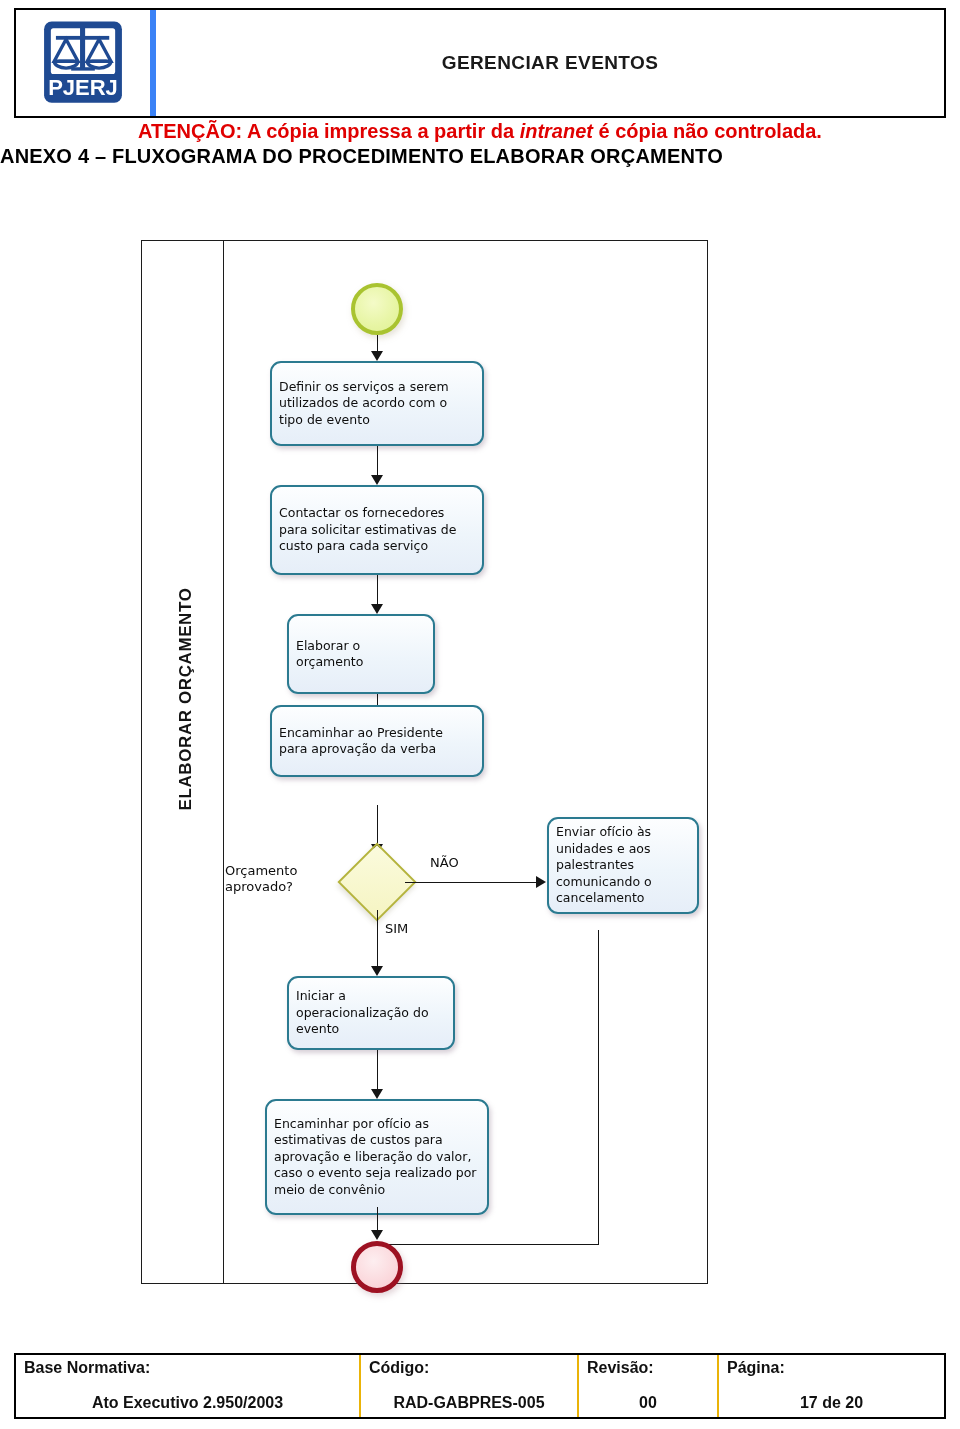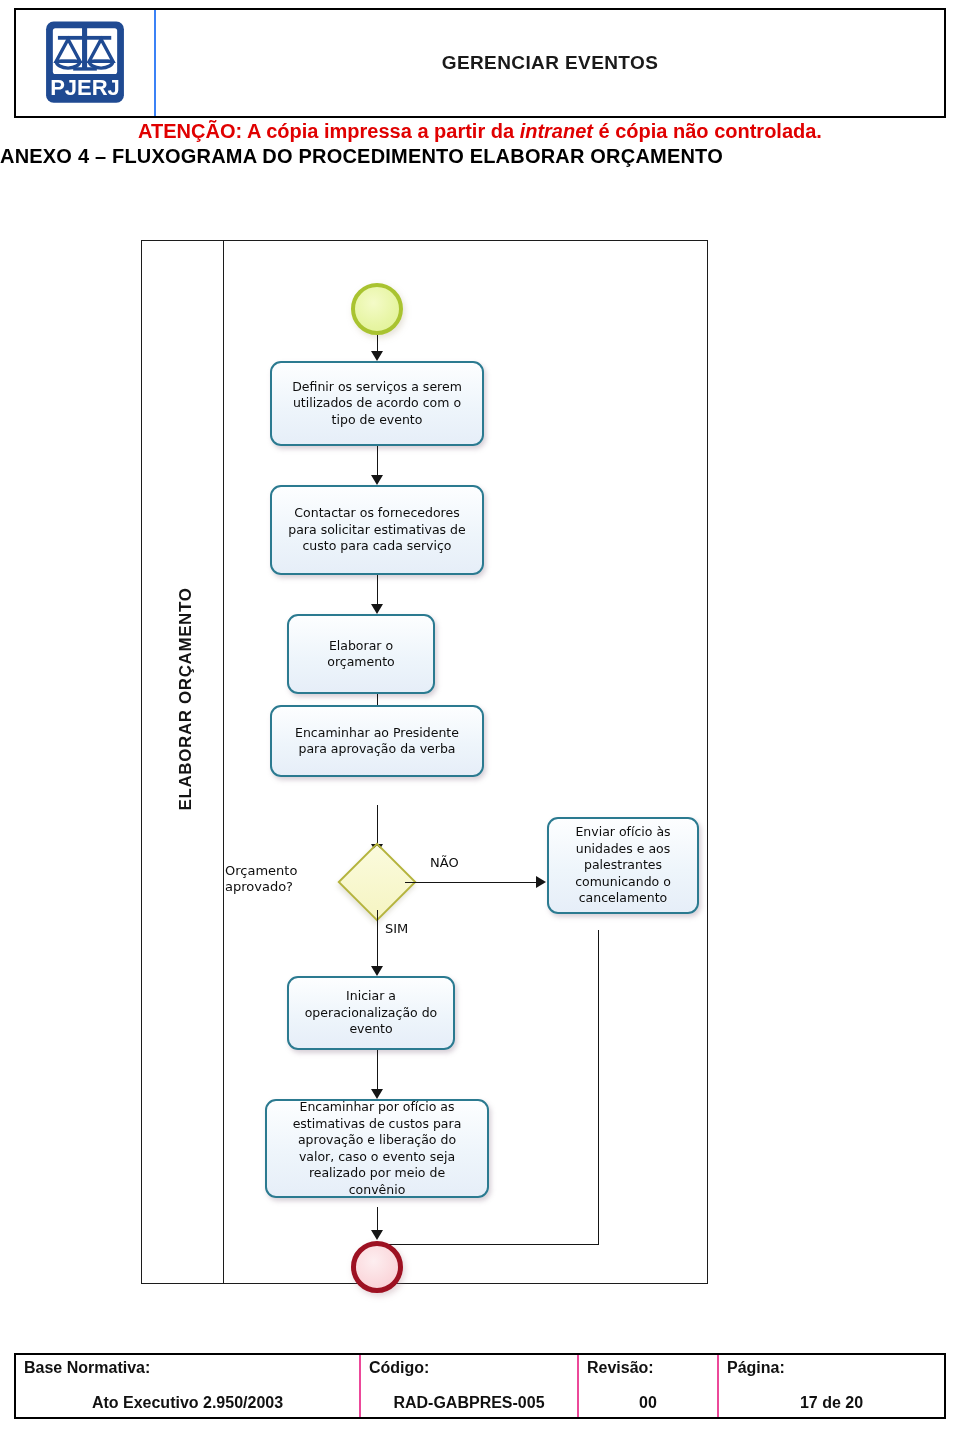--- a/index.html
+++ b/index.html
@@ -21,21 +21,21 @@
     left: 14px;
     top: 8px;
     width: 932px;
     height: 110px;
     border: 2px solid #000;
     box-sizing: border-box;
     display: flex;
   }
   .header-logo-cell {
     width: 140px;
-    border-right: 2px solid #3b82f6;
+    border-right: 6px solid #3b82f6;
     box-sizing: border-box;
     display: flex;
     align-items: center;
     justify-content: center;
   }
   .header-title-cell {
     flex: 1;
     display: flex;
     align-items: center;
     justify-content: center;
@@ -111,22 +111,21 @@
   .node {
     position: absolute;
     box-sizing: border-box;
     border: 2px solid #2b7a90;
     border-radius: 11px;
     background: linear-gradient(to bottom, #fdfeff 0%, #eef5fb 55%, #e6eef8 100%);
     box-shadow: 2px 3px 5px rgba(150,130,150,0.38);
     display: flex;
     align-items: center;
     justify-content: center;
-    text-align: center;
-    padding: 3px 14px;
+    padding: 3px 7px;
     color: #0d0d0d;
     font-size: 12.5px;
     line-height: 1.32;
     font-family: "DejaVu Sans", sans-serif;
   }
 
   .start-node {
     position: absolute;
     width: 52px; height: 52px;
     border-radius: 50%;
@@ -202,21 +201,21 @@
     left: 14px;
     top: 1353px;
     width: 932px;
     height: 66px;
     border: 2px solid #000;
     box-sizing: border-box;
     display: flex;
   }
   .footer-cell {
     box-sizing: border-box;
-    border-right: 2px solid #ec4899;
+    border-right: 2px solid #eab308;
     padding: 4px 8px 2px 8px;
     display: flex;
     flex-direction: column;
     justify-content: space-between;
   }
   .footer-cell:last-child { border-right: none; }
   .fc-1 { width: 345px; }
   .fc-2 { width: 218px; }
   .fc-3 { width: 140px; }
   .fc-4 { flex: 1; }
@@ -307,21 +306,21 @@
   <div class="node" style="left:405px; top:576px; width:152px; height:97px;">Enviar  ofício às unidades e aos palestrantes comunicando  o cancelamento</div>
 
   <div class="vline" style="left:235px; top:669px; height:59px;"></div>
   <div class="branch-label" style="left:243px; top:680px;">SIM</div>
   <div class="arrow-down" style="left:229px; top:725px;"></div>
 
   <div class="node" style="left:145px; top:735px; width:168px; height:74px;">Iniciar a operacionalização do evento</div>
   <div class="vline" style="left:235px; top:809px; height:42px;"></div>
   <div class="arrow-down" style="left:229px; top:848px;"></div>
 
-  <div class="node" style="left:123px; top:858px; width:224px; height:99px;">Encaminhar por ofício as estimativas de custos para aprovação e liberação do valor, caso o evento seja realizado por meio de convênio</div>
+  <div class="node" style="left:123px; top:858px; width:224px; height:116px;">Encaminhar por ofício as estimativas de custos para aprovação e liberação do valor, caso o evento seja realizado por meio de convênio</div>
   <div class="vline" style="left:235px; top:966px; height:26px;"></div>
   <div class="arrow-down" style="left:229px; top:989px;"></div>
 
   <div class="vline" style="left:456px; top:689px; height:315px;"></div>
   <div class="hline" style="left:235px; top:1003px; width:222px;"></div>
 
   <div class="end-node" style="left:209px; top:1000px;"></div>
 </div>
 
 <div class="footer-table">

